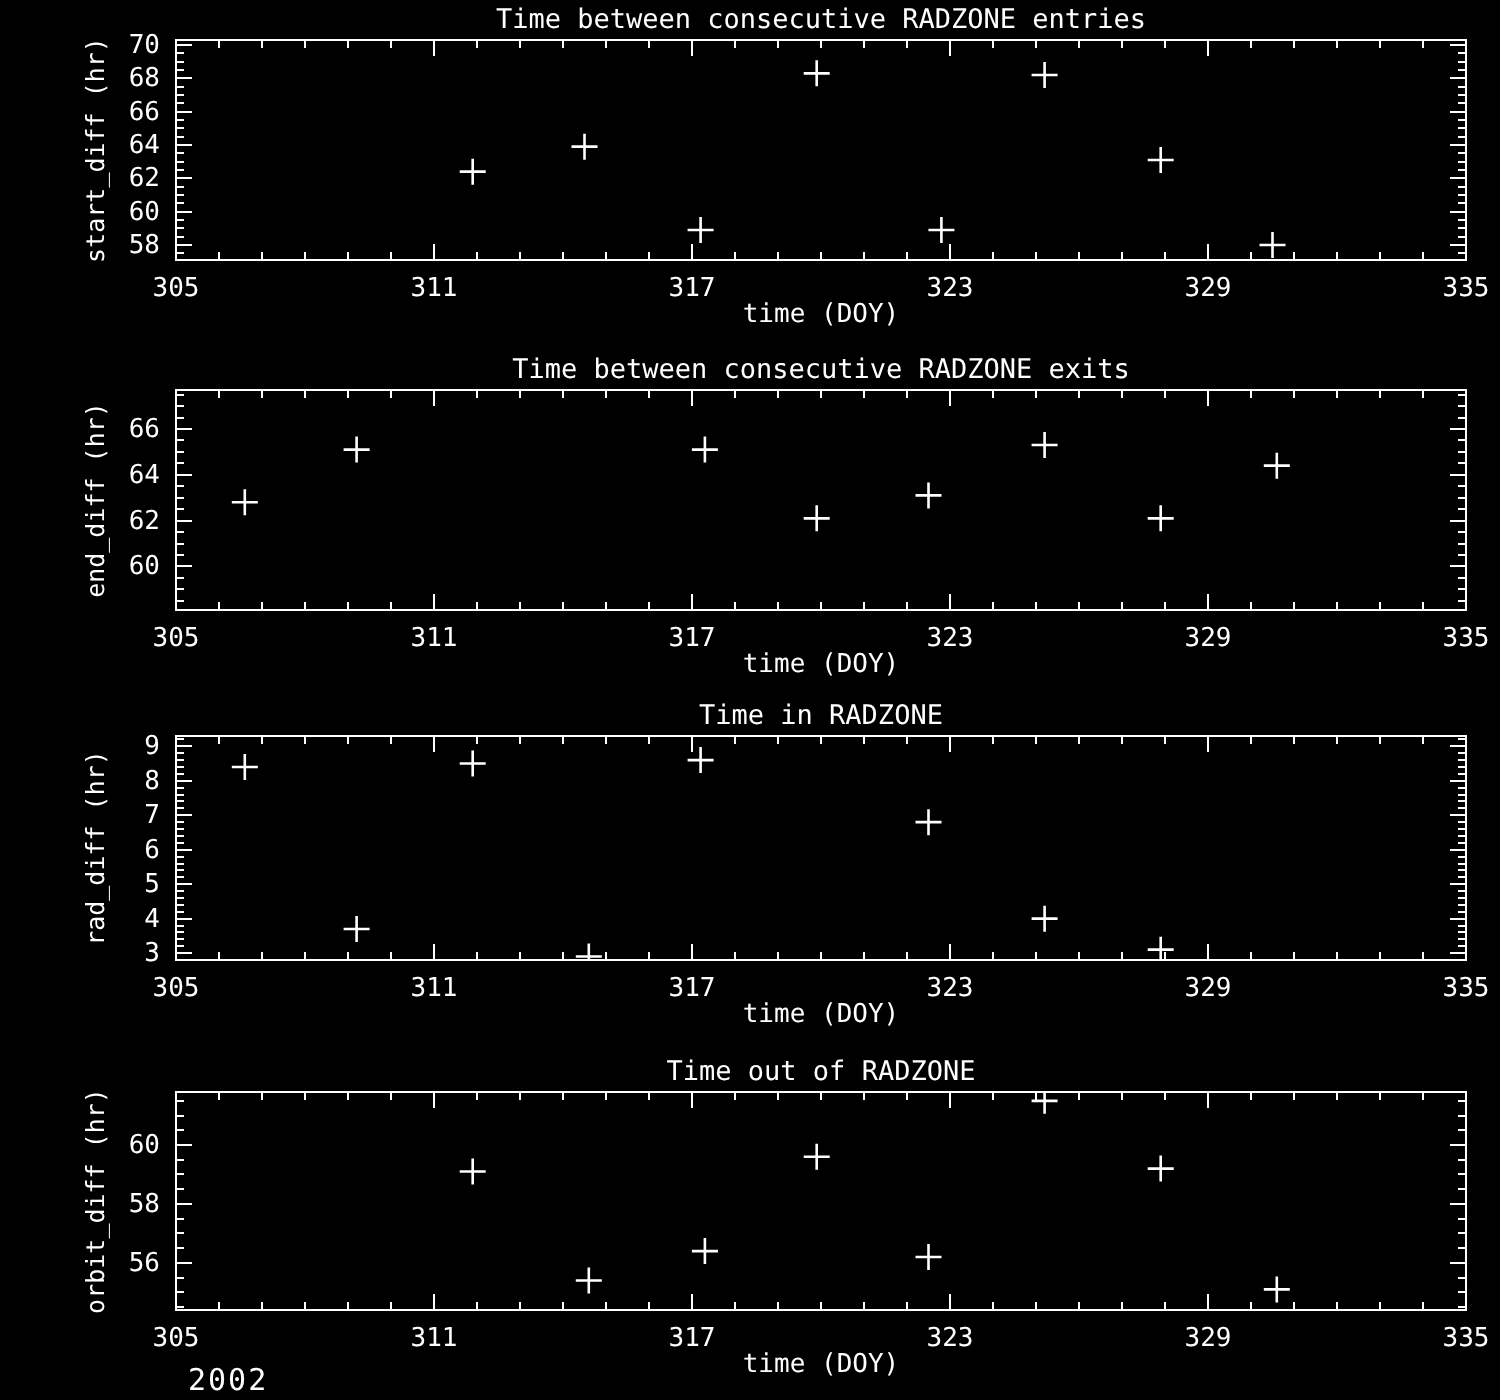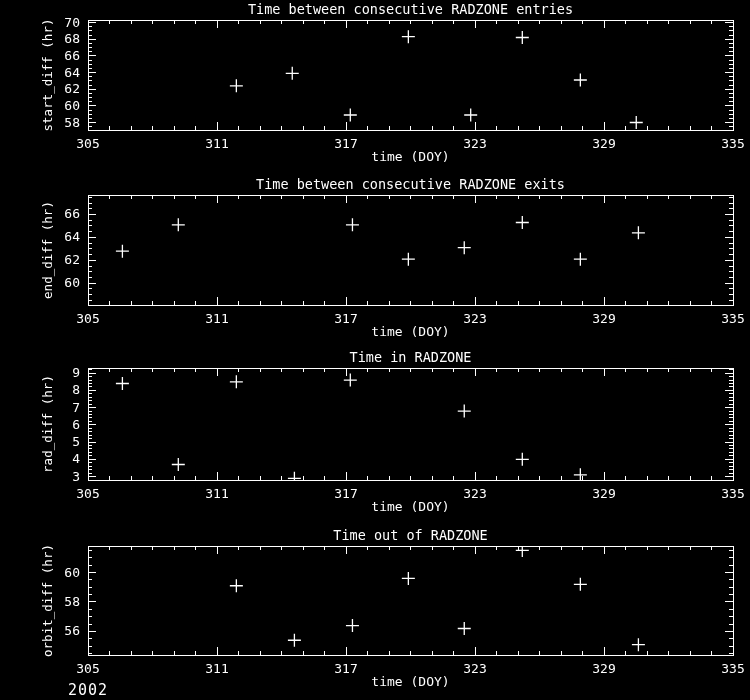--- a/index.html
+++ b/index.html
@@ -30,21 +30,21 @@
     stroke: #fff;
     stroke-width: 1.3;
     fill: none;
   }
   #plots text {
     fill: #fff;
     font-family: "DejaVu Sans Mono", monospace;
   }
   .year-label {
     position: absolute;
-    left: 68px;
+    left: 94px;
     top: 683px;
     color: #fff;
     font-size: 15px;
     line-height: 1;
     letter-spacing: 1px;
   }
 </style>
 </head>
 <body>
 

